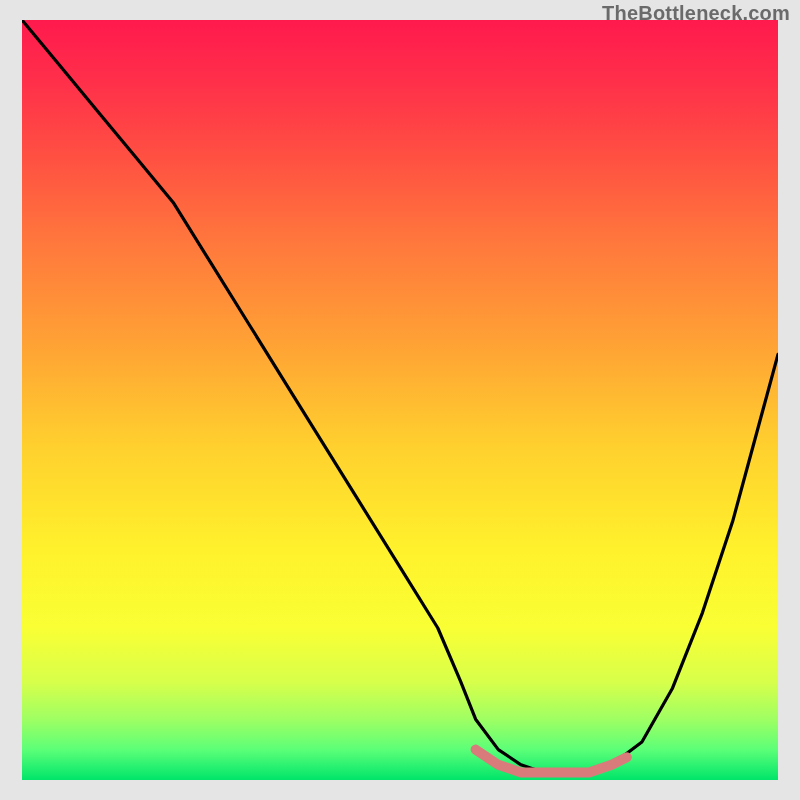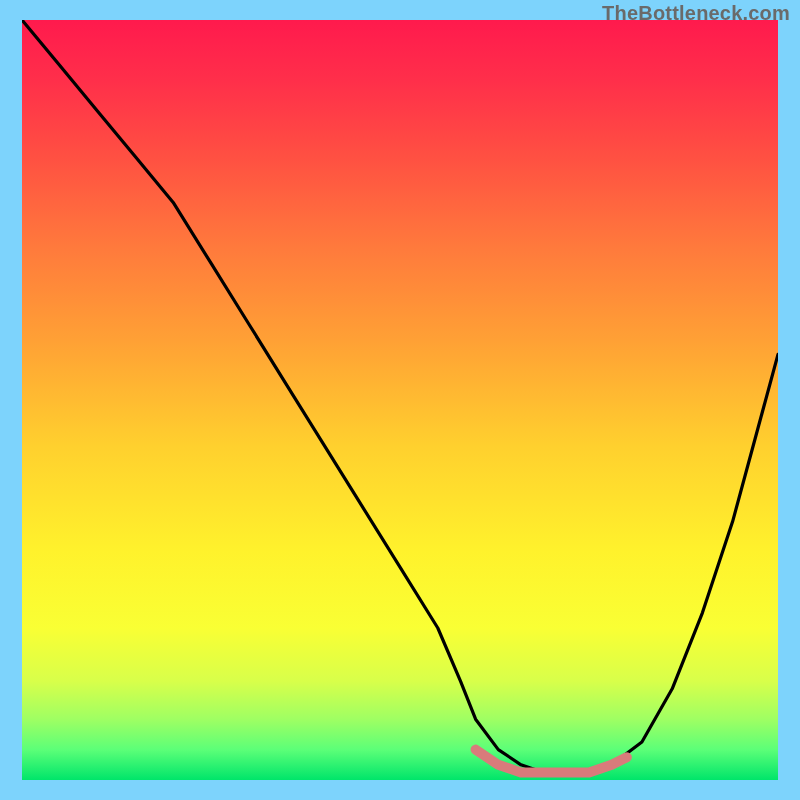--- a/index.html
+++ b/index.html
@@ -7,21 +7,21 @@
     padding: 0;
     width: 800px;
     height: 800px;
     background: #000;
     overflow: hidden;
   }
   .stage {
     position: relative;
     width: 800px;
     height: 800px;
-    background: #7dd3fc;
+    background: #e5e5e5;
   }
   .plot {
     position: absolute;
     left: 22px;
     top: 20px;
     width: 756px;
     height: 760px;
     overflow: hidden;
   }
   .gradient {

